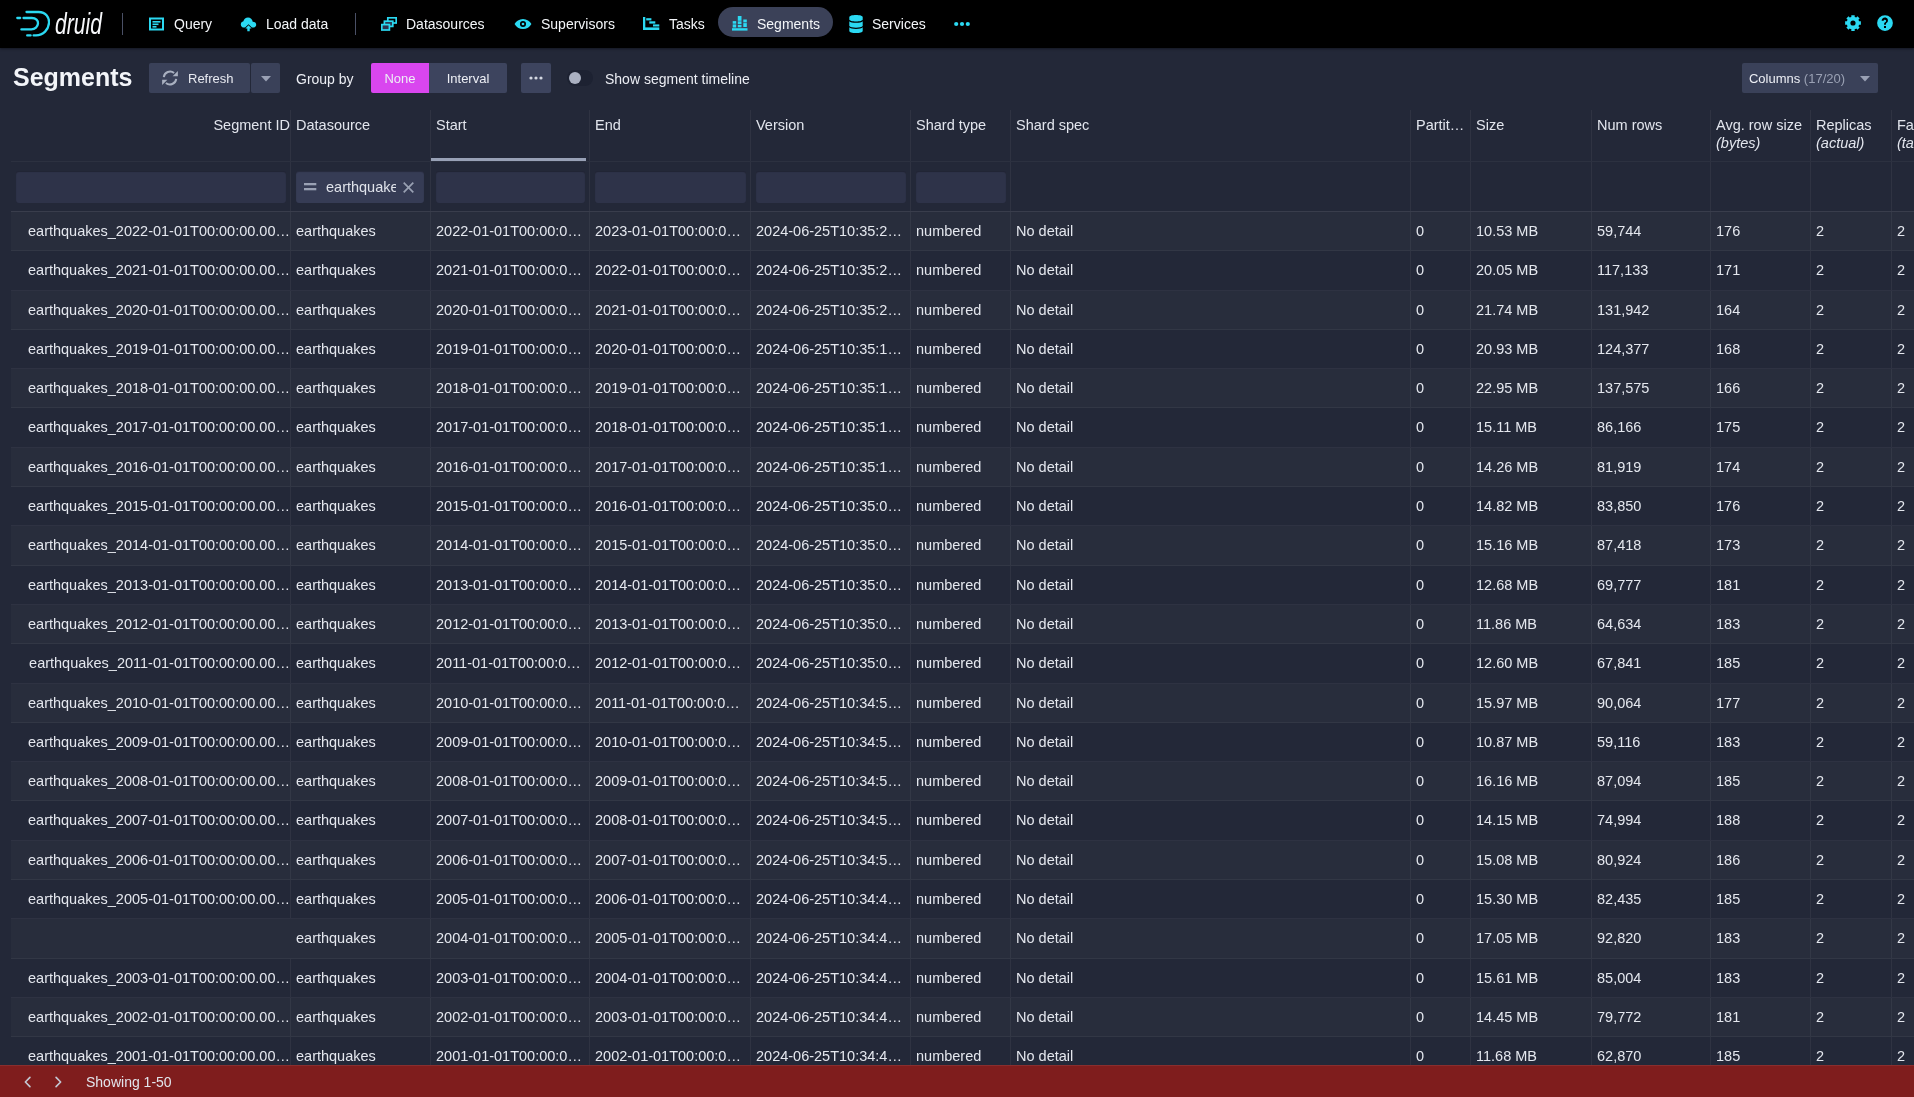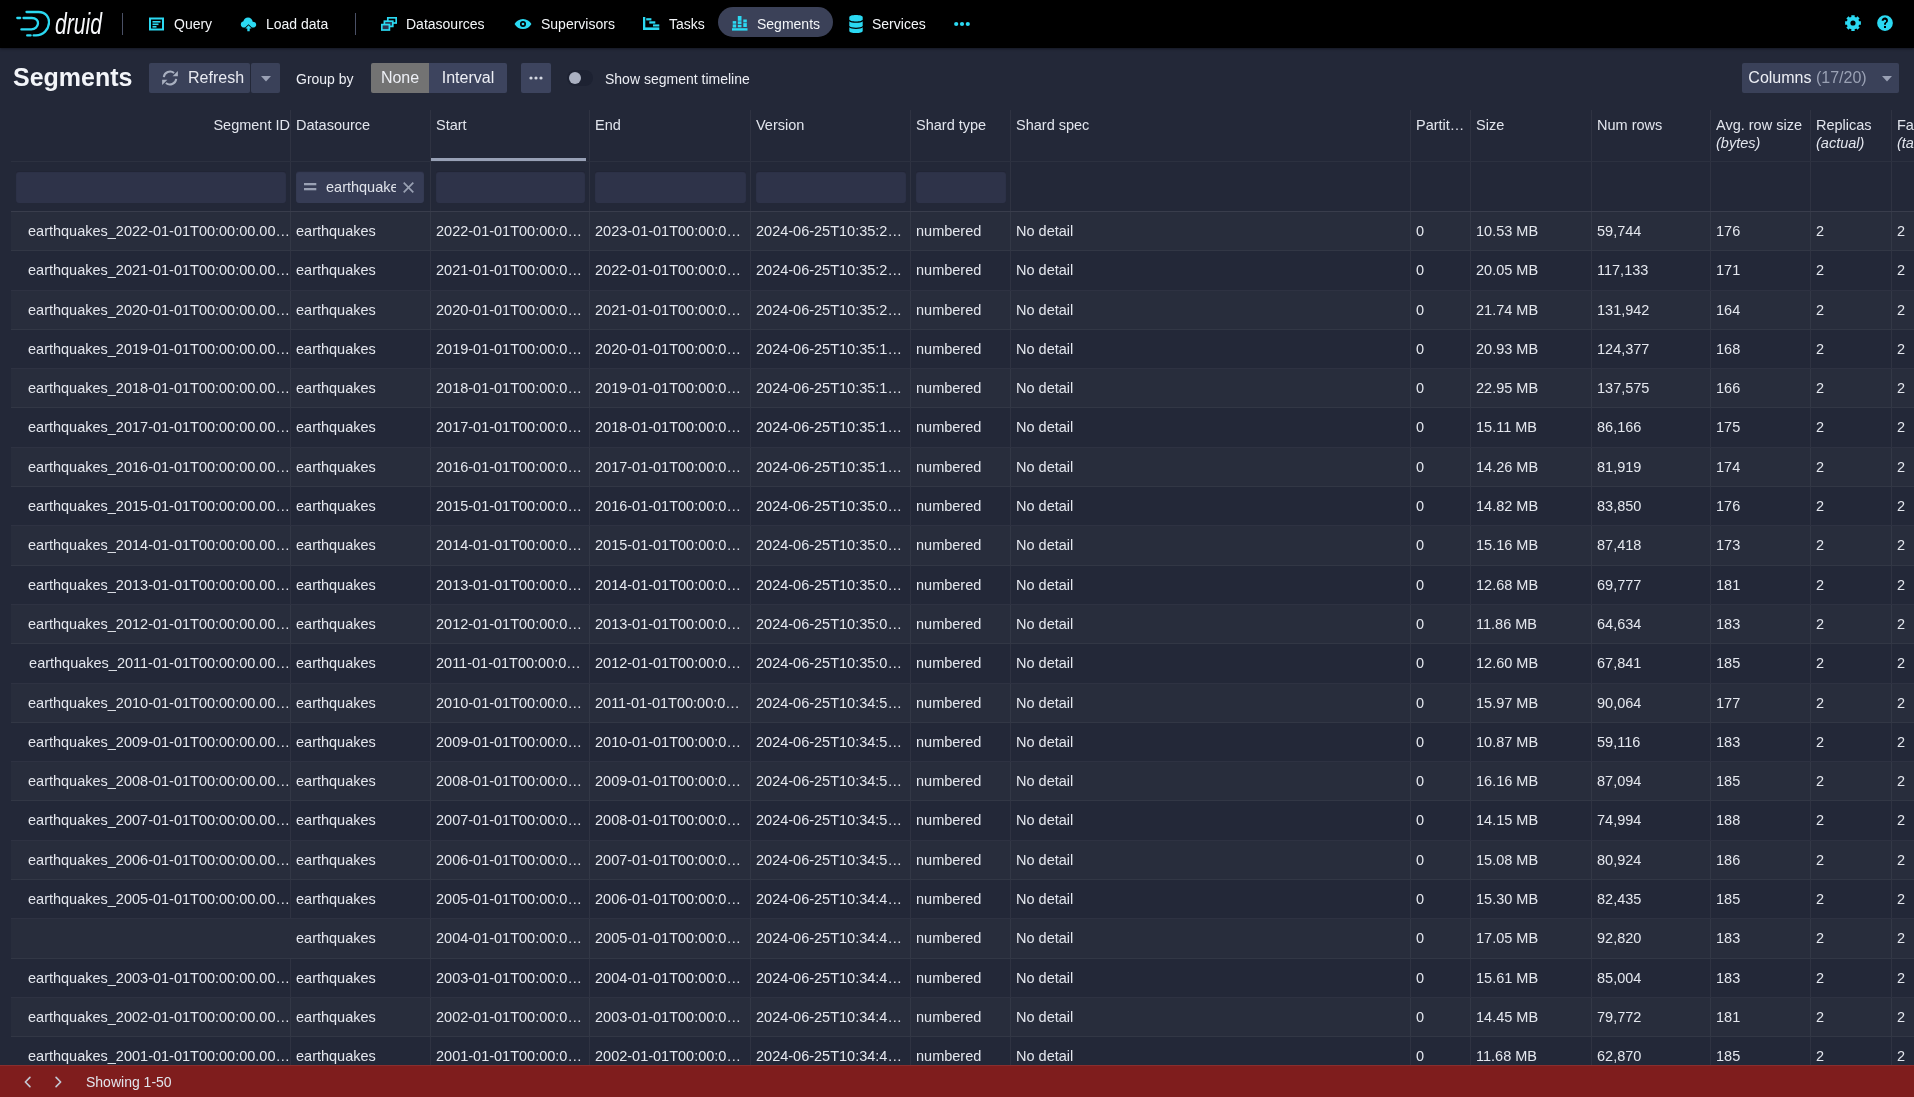--- a/index.html
+++ b/index.html
@@ -19,21 +19,21 @@
   }
   .nav .item { position:absolute; top:0; height:48px; display:flex; align-items:center; color:#f4f6f9; font-size:14px; }
   .nav .item svg { display:block; margin-top:-1px; }
   .nav .sep { position:absolute; top:13px; width:1px; height:22px; background:#4a5066; }
   .pill { position:absolute; left:718px; top:7px; width:115px; height:30px; border-radius:15px; background:#3b4158; }
   .cy { fill:#2bd9f2; }
   
   .title { position:absolute; left:13px; top:63px; font-size:25px; font-weight:bold; color:#f3f5f9; }
   .btn {
     position:absolute; top:63px; height:30px; background:#3a4159; border-radius:2px;
-    color:#edeff5; display:flex; align-items:center; justify-content:center; font-size:16px;
+    color:#edeff5; display:flex; align-items:center; justify-content:center; font-size:13px;
   }
   .lbl { position:absolute; top:71px; font-size:14px; color:#eceef4; }
   
   .table { position:absolute; left:11px; top:110px; width:1903px; height:955px; overflow:hidden; font-size:14.5px; }
   .hrow { position:absolute; left:0; top:0; height:51px; width:2050px; }
   .frow { position:absolute; left:0; top:51px; height:50px; width:2050px; border-top:1px solid rgba(255,255,255,0.045); }
   .rows { position:absolute; left:0; top:101px; width:2050px; border-top:1px solid rgba(255,255,255,0.10); }
   .tr { position:relative; height:39.3px; width:2050px; border-bottom:1px solid rgba(255,255,255,0.05); }
   .tr.odd { background:rgba(255,255,255,0.022); }
   .c { position:absolute; top:0; height:100%; border-right:1px solid rgba(255,255,255,0.055); padding:0 0 0 5px;
@@ -191,34 +191,34 @@
     </g>
   </svg>
   <span style="margin-left:9px;color:#e8eaf1">Refresh</span>
 </div>
 <div class="btn" style="left:251px; width:29px;">
   <svg width="12" height="7" viewBox="0 0 12 7" fill="#9aa1b4">
       <path d="M1 1h10L6 6.5z"></path>
     </svg>
 </div>
 <div class="lbl" style="left:296px">Group by</div>
-<div class="btn" style="left:371px; width:58px; background:#737373; border-radius:2px 0 0 2px;">None</div>
+<div class="btn" style="left:371px; width:58px; background:#d946ef; border-radius:2px 0 0 2px;">None</div>
 <div class="btn" style="left:429px; width:78px; background:#3d445e; border-radius:0 2px 2px 0;">Interval</div>
 <div class="btn" style="left:521px; width:30px; background:#3d445e;">
   <svg width="14" height="4" viewBox="0 0 14 4" fill="#d4d8e2">
       <circle cx="2" cy="2" r="1.6"></circle>
       <circle cx="7" cy="2" r="1.6"></circle>
       <circle cx="12" cy="2" r="1.6"></circle>
     </svg>
 </div>
 <div style="position:absolute;left:567px;top:70px;width:26px;height:16px;border-radius:8px;background:#1d2232;">
   <div style="position:absolute;left:2px;top:2px;width:12px;height:12px;border-radius:50%;background:#aab0c1;"></div>
 </div>
 <div class="lbl" style="left:605px">Show segment timeline</div>
-<div class="btn" style="left:1742px; width:157px;text-align:right;">
+<div class="btn" style="left:1742px; width:136px;text-align:right;">
   <span>Columns <span style="color:#9aa1b4">(17/20)</span></span>
   <svg width="12" height="7" viewBox="0 0 12 7" fill="#9aa1b4" style="margin-left:14px">
       <path d="M1 1h10L6 6.5z"></path>
     </svg>
 </div>
 
 <div class="table">
   <div class="hrow">
     <div class="c col0">Segment ID</div>
     <div class="c col1">Datasource</div>

